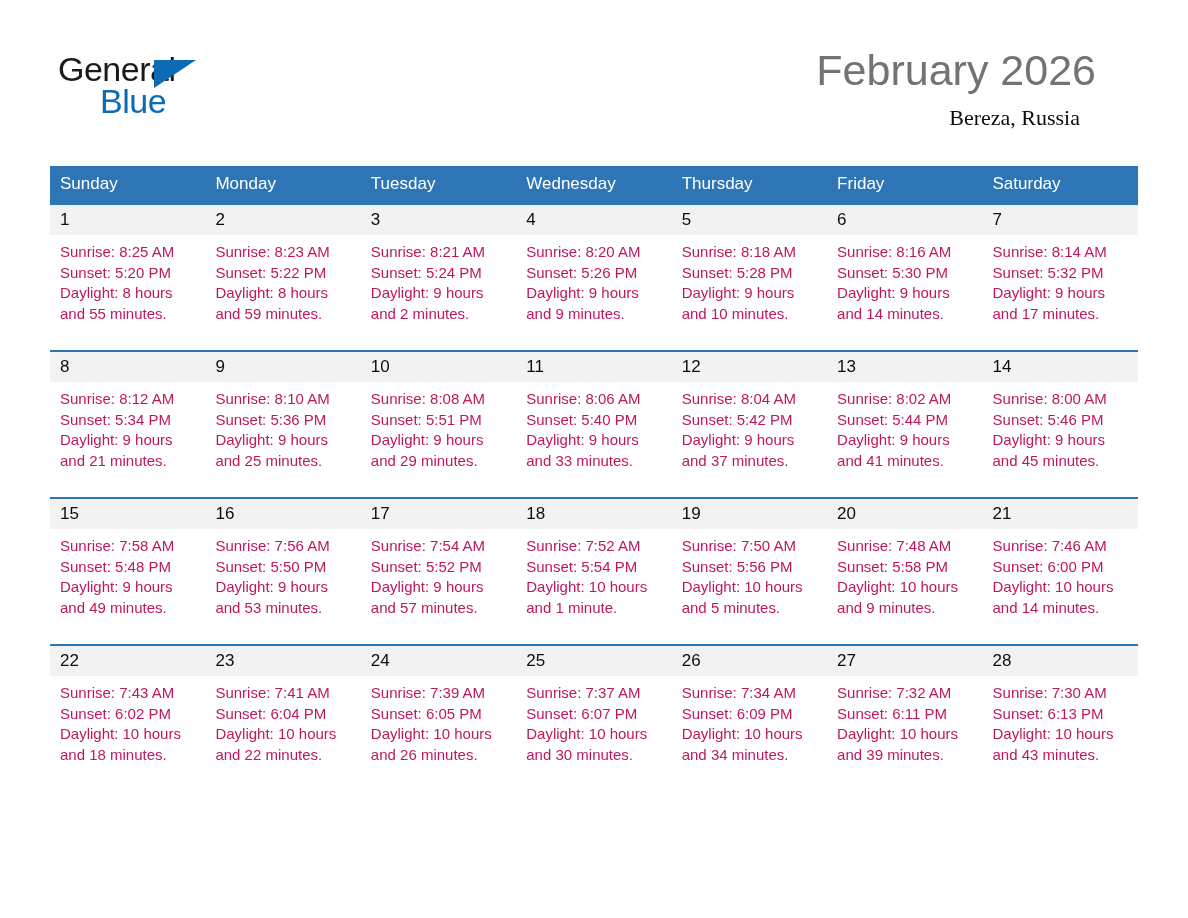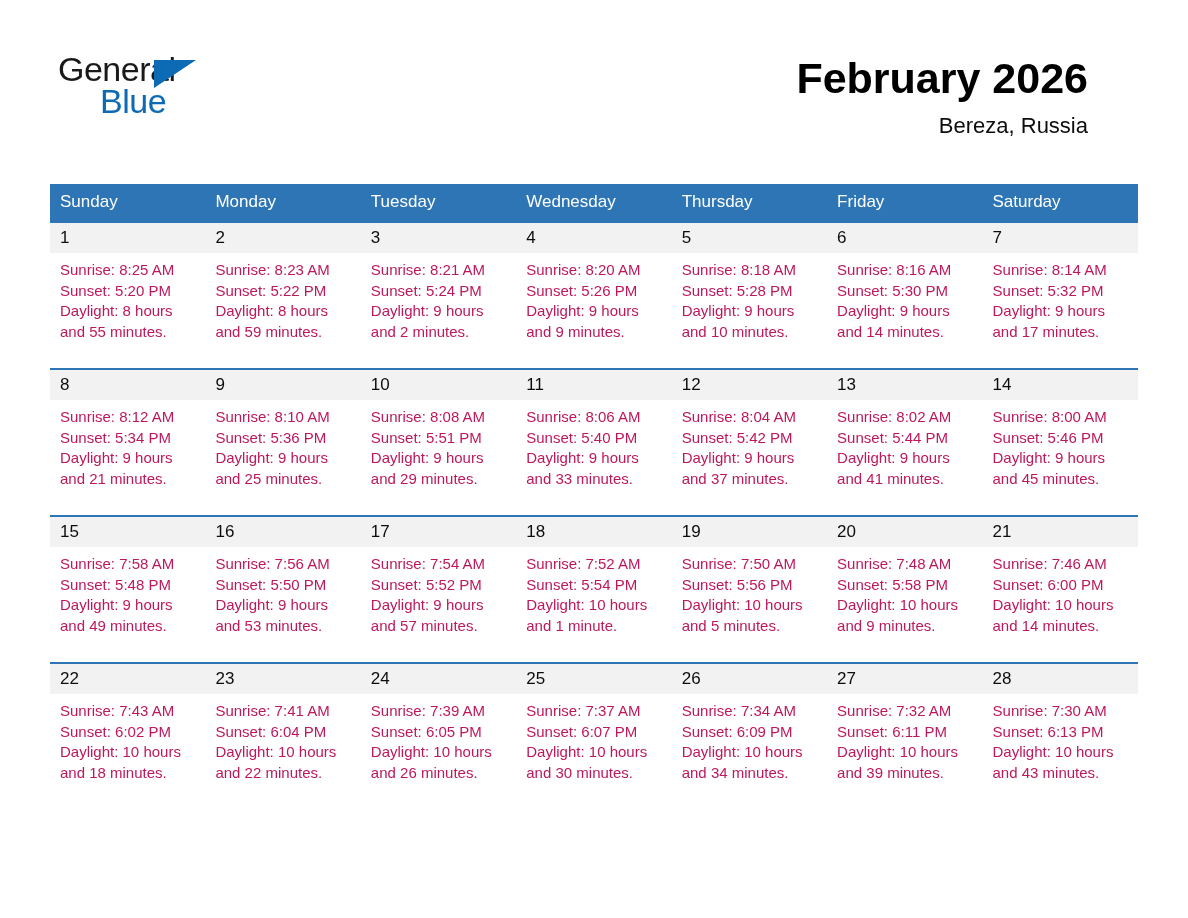--- a/index.html
+++ b/index.html
@@ -62,40 +62,41 @@
     letter-spacing: -0.5px;
   }
 
   .titles {
     text-align: right;
     padding-right: 2px;
   }
   .cal-title {
     font-size: 43px;
     line-height: 1.05;
-    color: #000000;
-    font-weight: bold;
-    margin: 8px;
+    color: #737373;
+    font-weight: normal;
+    margin: 0;
     white-space: nowrap;
   }
   .cal-subtitle {
     font-size: 22px;
     line-height: 1.2;
     color: #0d0d0d;
-    margin: 12px 8px 0 0;
+    margin: 12px 16px 0 0;
     font-weight: normal;
     white-space: nowrap;
+    font-family: Liberation Serif, serif;
   }
 
   
   .calendar {
     width: 1088px;
     border-collapse: collapse;
     table-layout: fixed;
-    margin-top: 36px;
+    margin-top: 18px;
   }
   .calendar th {
     background: #2e75b6;
     color: #ffffff;
     font-weight: normal;
     font-size: 17px;
     text-align: left;
     padding: 8px 0 9px 10px;
     height: 18px;
     vertical-align: middle;

